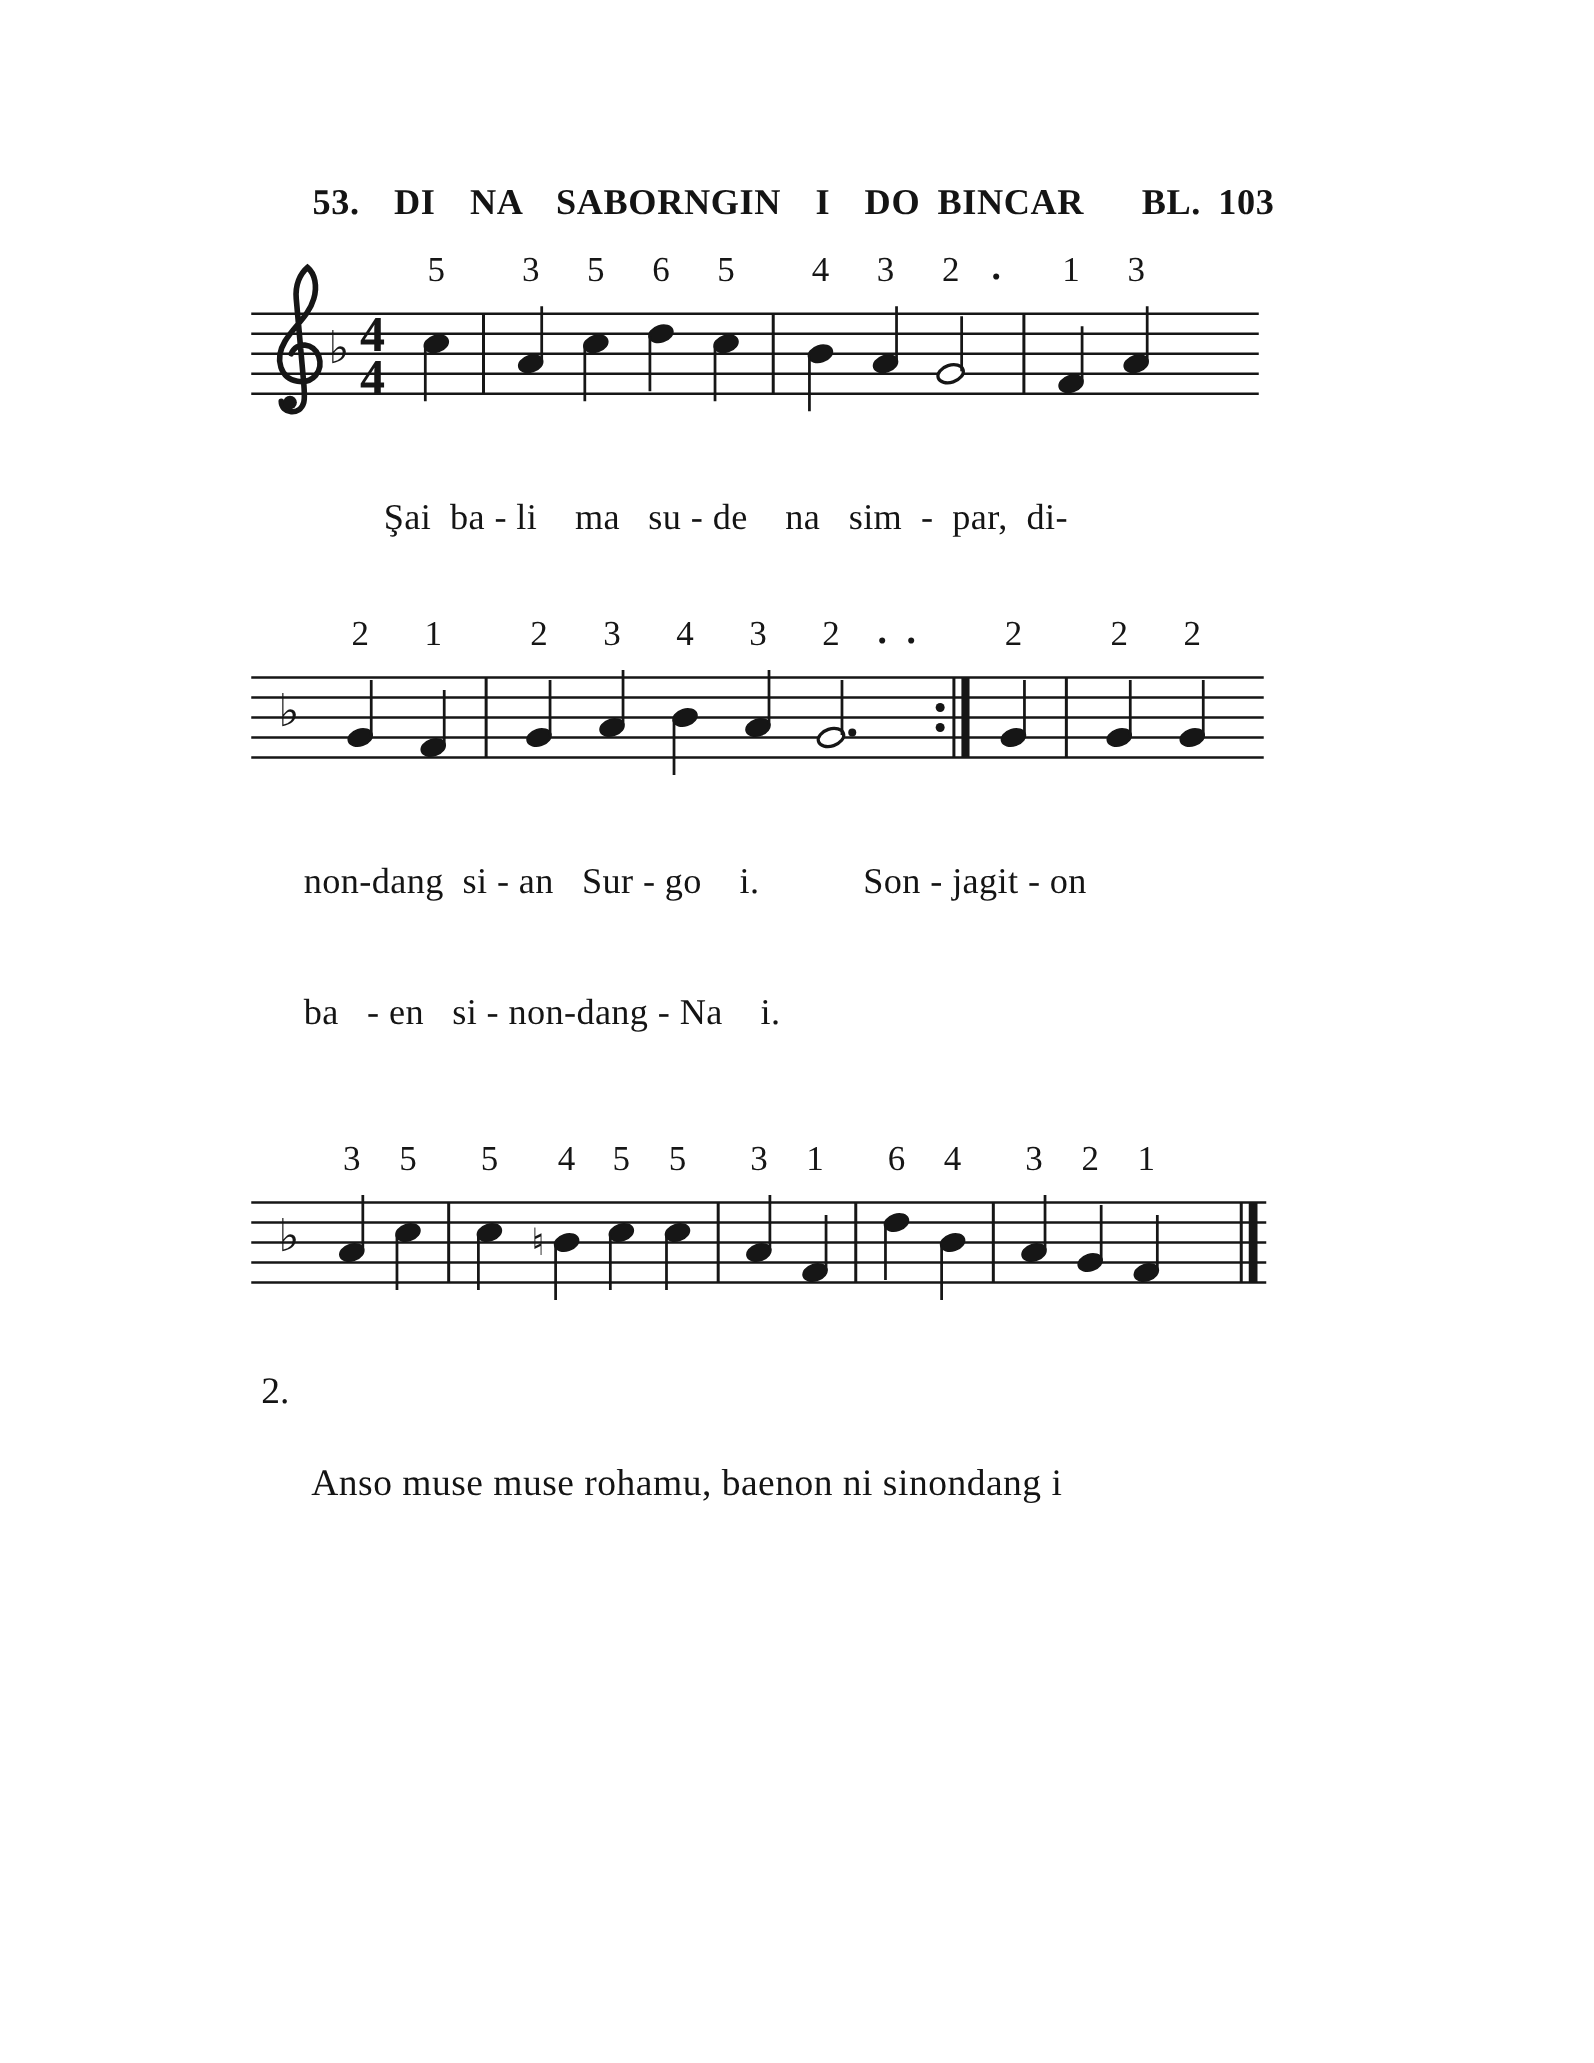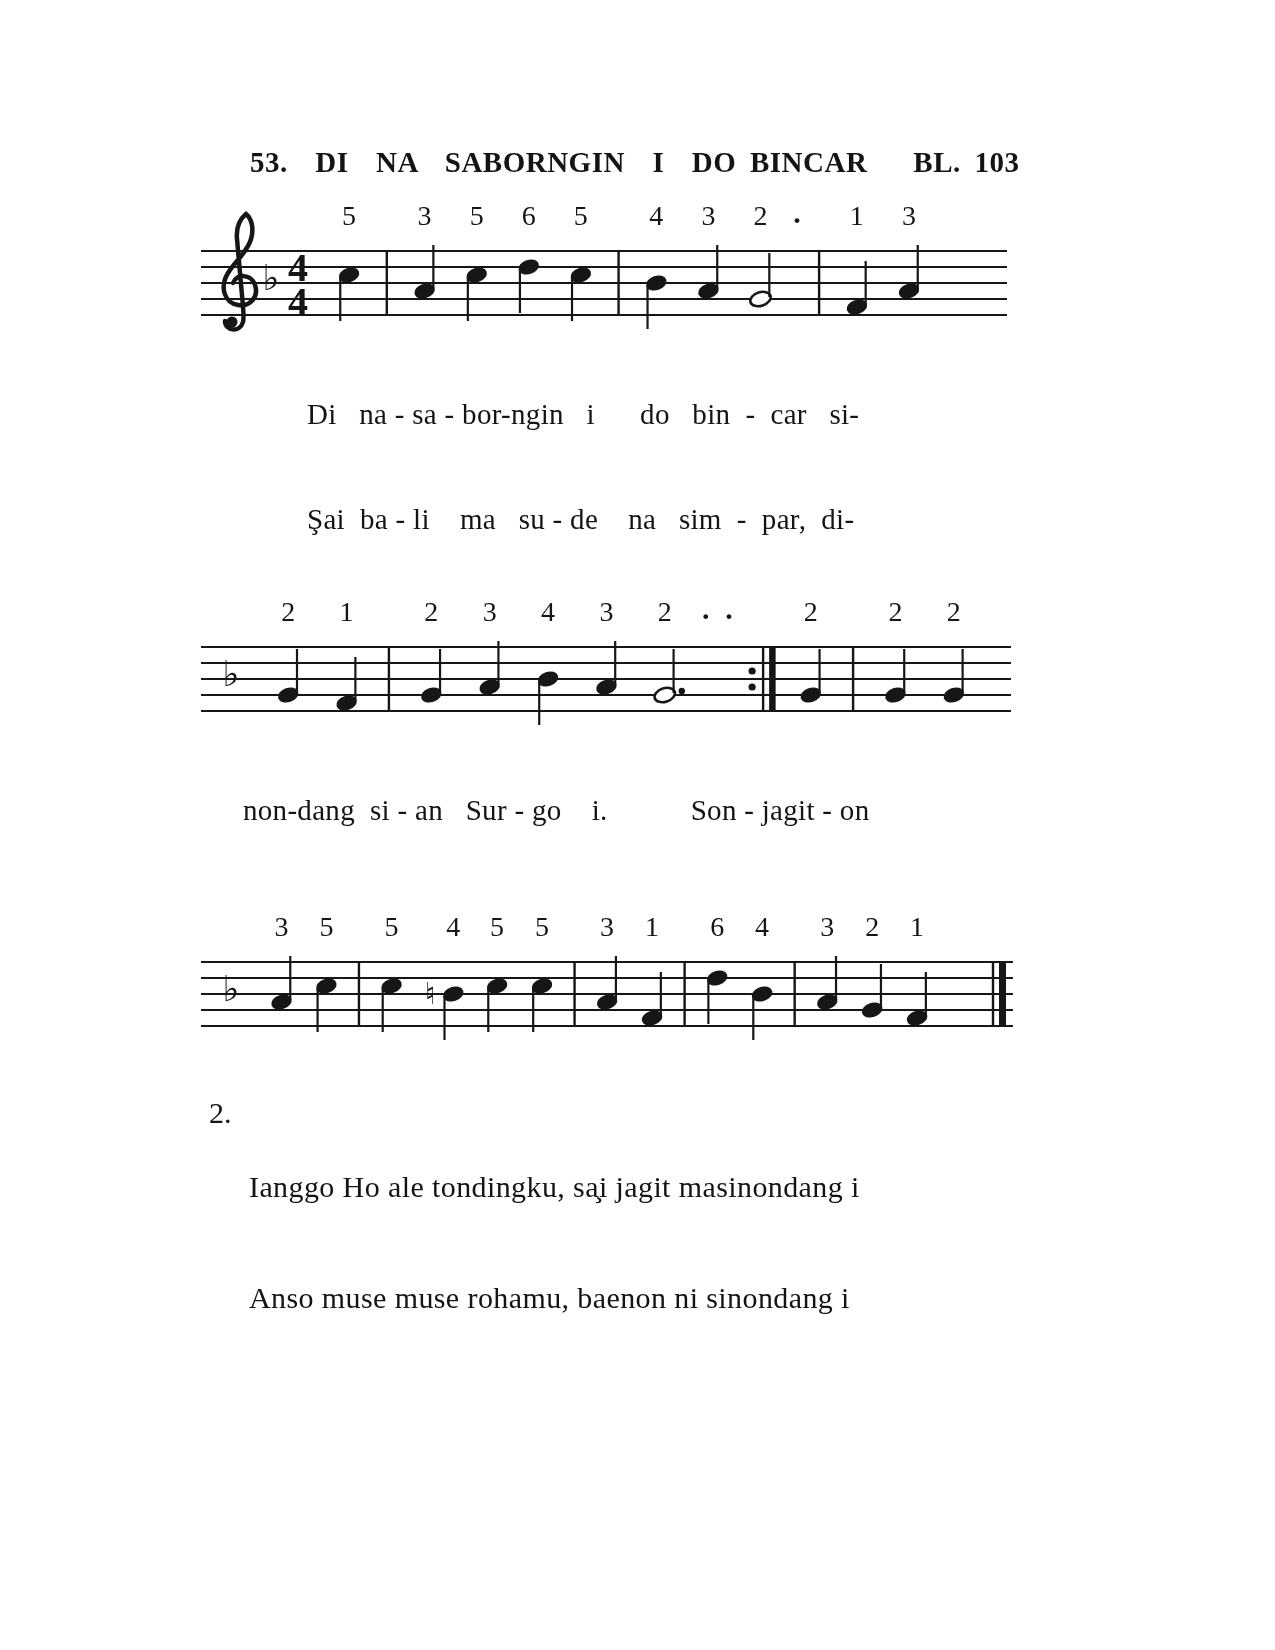--- a/index.html
+++ b/index.html
@@ -111,21 +111,20 @@
         </g>
         <line x1="670.6723404255318" y1="112" x2="670.6723404255318" y2="68" stroke="#161616" stroke-width="2.2"></line>
         <text x="661.8723404255319" y="32" font-size="28" fill="#161616" text-anchor="middle">1</text>
         <g transform="rotate(-18 713.9574468085107 98)">
           <ellipse cx="713.9574468085107" cy="98" rx="10.5" ry="7.2" fill="#161616"></ellipse>
         </g>
         <line x1="722.7574468085106" y1="96" x2="722.7574468085106" y2="52" stroke="#161616" stroke-width="2.2"></line>
         <text x="713.9574468085107" y="32" font-size="28" fill="#161616" text-anchor="middle">3</text>
       </svg>
     <div class="lyrics indent-deep">
-      <div>Di   na - sa - bor-ngin   i      do   bin  -  car   si-</div>
       <div>Şai  ba - li    ma   su - de    na   sim  -  par,  di-</div>
     </div>
 
     <svg class="staff sys1-svg" viewBox="0 0 830 150">
         <line x1="6" y1="58" x2="816" y2="58" stroke="#161616" stroke-width="2"></line>
         <line x1="6" y1="74" x2="816" y2="74" stroke="#161616" stroke-width="2"></line>
         <line x1="6" y1="90" x2="816" y2="90" stroke="#161616" stroke-width="2"></line>
         <line x1="6" y1="106" x2="816" y2="106" stroke="#161616" stroke-width="2"></line>
         <line x1="6" y1="122" x2="816" y2="122" stroke="#161616" stroke-width="2"></line>
         <text x="36" y="97" font-size="36" fill="#161616" text-anchor="middle" font-family="&quot;DejaVu Sans&quot;,sans-serif" font-weight="bold">♭</text>
@@ -186,20 +185,21 @@
         <line x1="709.2193548387096" y1="104" x2="709.2193548387096" y2="60" stroke="#161616" stroke-width="2.2"></line>
         <text x="700.4193548387096" y="32" font-size="28" fill="#161616" text-anchor="middle">2</text>
         <g transform="rotate(-18 758.8064516129033 106)">
           <ellipse cx="758.8064516129033" cy="106" rx="10.5" ry="7.2" fill="#161616"></ellipse>
         </g>
         <line x1="767.6064516129032" y1="104" x2="767.6064516129032" y2="60" stroke="#161616" stroke-width="2.2"></line>
         <text x="758.8064516129033" y="32" font-size="28" fill="#161616" text-anchor="middle">2</text>
       </svg>
     <div class="lyrics indent-shallow">
       <div>non-dang  si - an   Sur - go    i.           Son - jagit - on</div>
+      <div>ba   - en   si - non-dang - Na    i.</div>
     </div>
 
     <svg class="staff sys2-svg" viewBox="0 0 830 150">
         <line x1="6" y1="58" x2="818" y2="58" stroke="#161616" stroke-width="2"></line>
         <line x1="6" y1="74" x2="818" y2="74" stroke="#161616" stroke-width="2"></line>
         <line x1="6" y1="90" x2="818" y2="90" stroke="#161616" stroke-width="2"></line>
         <line x1="6" y1="106" x2="818" y2="106" stroke="#161616" stroke-width="2"></line>
         <line x1="6" y1="122" x2="818" y2="122" stroke="#161616" stroke-width="2"></line>
         <text x="36" y="97" font-size="36" fill="#161616" text-anchor="middle" font-family="&quot;DejaVu Sans&quot;,sans-serif" font-weight="bold">♭</text>
         <g transform="rotate(-18 86.45954692556634 98)">
@@ -275,21 +275,20 @@
         <g>
           <line x1="798" y1="58" x2="798" y2="122" stroke="#161616" stroke-width="2.4"></line>
           <rect x="804" y="58" width="7" height="64" fill="#161616"></rect>
         </g>
       </svg>
 
     <div class="verses">
       <div class="verse">
         <span class="vnum">2.</span>
         <div class="vlines">
-          <div>Ianggo Ho ale tondingku, sa̧i jagit masinondang i</div>
           <div>Anso muse muse rohamu, baenon ni sinondang i</div>
           
         </div>
       </div>
 
     </div>
 
   </div>
 </div>
 

